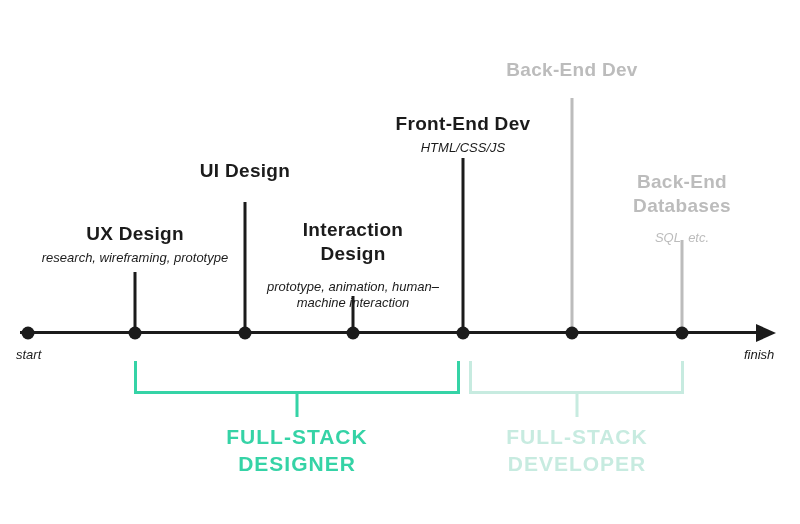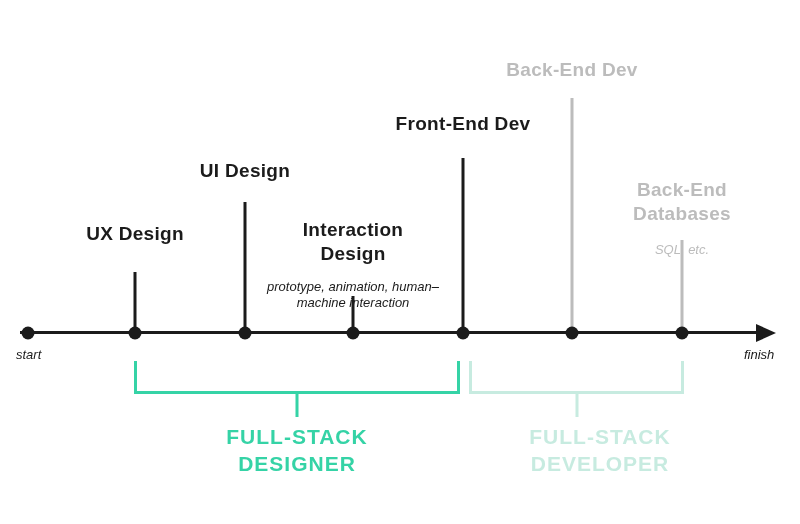--- a/index.html
+++ b/index.html
@@ -32,48 +32,49 @@
   .muted .m-title,.muted .m-sub{color:var(--muted);margin-top:12px;}
   .muted .m-line{background:var(--muted);}
 
   .m1{left:135px;} .m1 .m-label{top:222px;width:240px;} .m1 .m-line{top:272px;height:62px;}
   .m2{left:245px;} .m2 .m-label{top:159px;width:230px;} .m2 .m-line{top:202px;height:132px;}
   .m3{left:353px;} .m3 .m-label{top:205px;width:200px;} .m3 .m-line{top:296px;height:38px;}
   .m3 .m-title{max-width:140px;margin:13px auto;}
   .m4{left:463px;} .m4 .m-label{top:112px;width:220px;} .m4 .m-line{top:158px;height:176px;}
   .m5{left:572px;} .m5 .m-label{top:46px;width:230px;}  .m5 .m-line{top:98px;height:236px;}
   .m6{left:682px;} .m6 .m-label{top:162px;width:200px;} .m6 .m-line{top:240px;height:94px;}
-  .m6 .m-title{max-width:125px;margin:16px auto;}
+  .m6 .m-title{max-width:125px;margin:8px auto;}
 
   
   .bracket{position:absolute;top:361px;height:33px;border-left:3px solid;border-right:3px solid;border-bottom:3px solid;}
   .bracket.designer{left:134px;width:326px;border-color:var(--designer);}
   .bracket.developer{left:469px;width:215px;border-color:var(--developer);}
   .bracket-stem{position:absolute;top:394px;height:23px;width:3px;transform:translateX(-50%);}
   .bracket-stem.designer{left:297px;background:var(--designer);}
   .bracket-stem.developer{left:577px;background:var(--developer);}
   .bracket-label{position:absolute;top:423px;transform:translateX(-50%);width:175px;
     text-align:center;font-weight:bold;font-size:21px;letter-spacing:1px;line-height:1.3;}
   .bracket-label.designer{left:297px;color:var(--designer);text-align:center;}
-  .bracket-label.developer{left:600px;color:var(--developer);}
+  .bracket-label.developer{left:577px;color:var(--developer);}
 </style>
 </head>
 <body>
 
 <div class="canvas">
 
   <div class="axis"></div>
   <div class="arrowhead"></div>
   <div class="dot" style="left:28px;"></div>
   <div class="axis-label start">start</div>
   <div class="axis-label finish">finish</div>
 
   <div class="milestone m1">
     <div class="m-label">
       <div class="m-title">UX Design</div>
+      <div class="m-sub">research, wireframing, prototype</div>
     </div>
     <div class="m-line"></div>
     <div class="dot"></div>
   </div>
 
   <div class="milestone m2">
     <div class="m-label">
       <div class="m-title">UI Design</div>
     </div>
     <div class="m-line"></div>
@@ -85,20 +86,21 @@
       <div class="m-title">Interaction Design</div>
       <div class="m-sub">prototype, animation, human–machine interaction</div>
     </div>
     <div class="m-line"></div>
     <div class="dot"></div>
   </div>
 
   <div class="milestone m4">
     <div class="m-label">
       <div class="m-title">Front-End Dev</div>
+      <div class="m-sub">HTML/CSS/JS</div>
     </div>
     <div class="m-line"></div>
     <div class="dot"></div>
   </div>
 
   <div class="milestone m5 muted">
     <div class="m-label">
       <div class="m-title">Back-End Dev</div>
     </div>
     <div class="m-line"></div>

